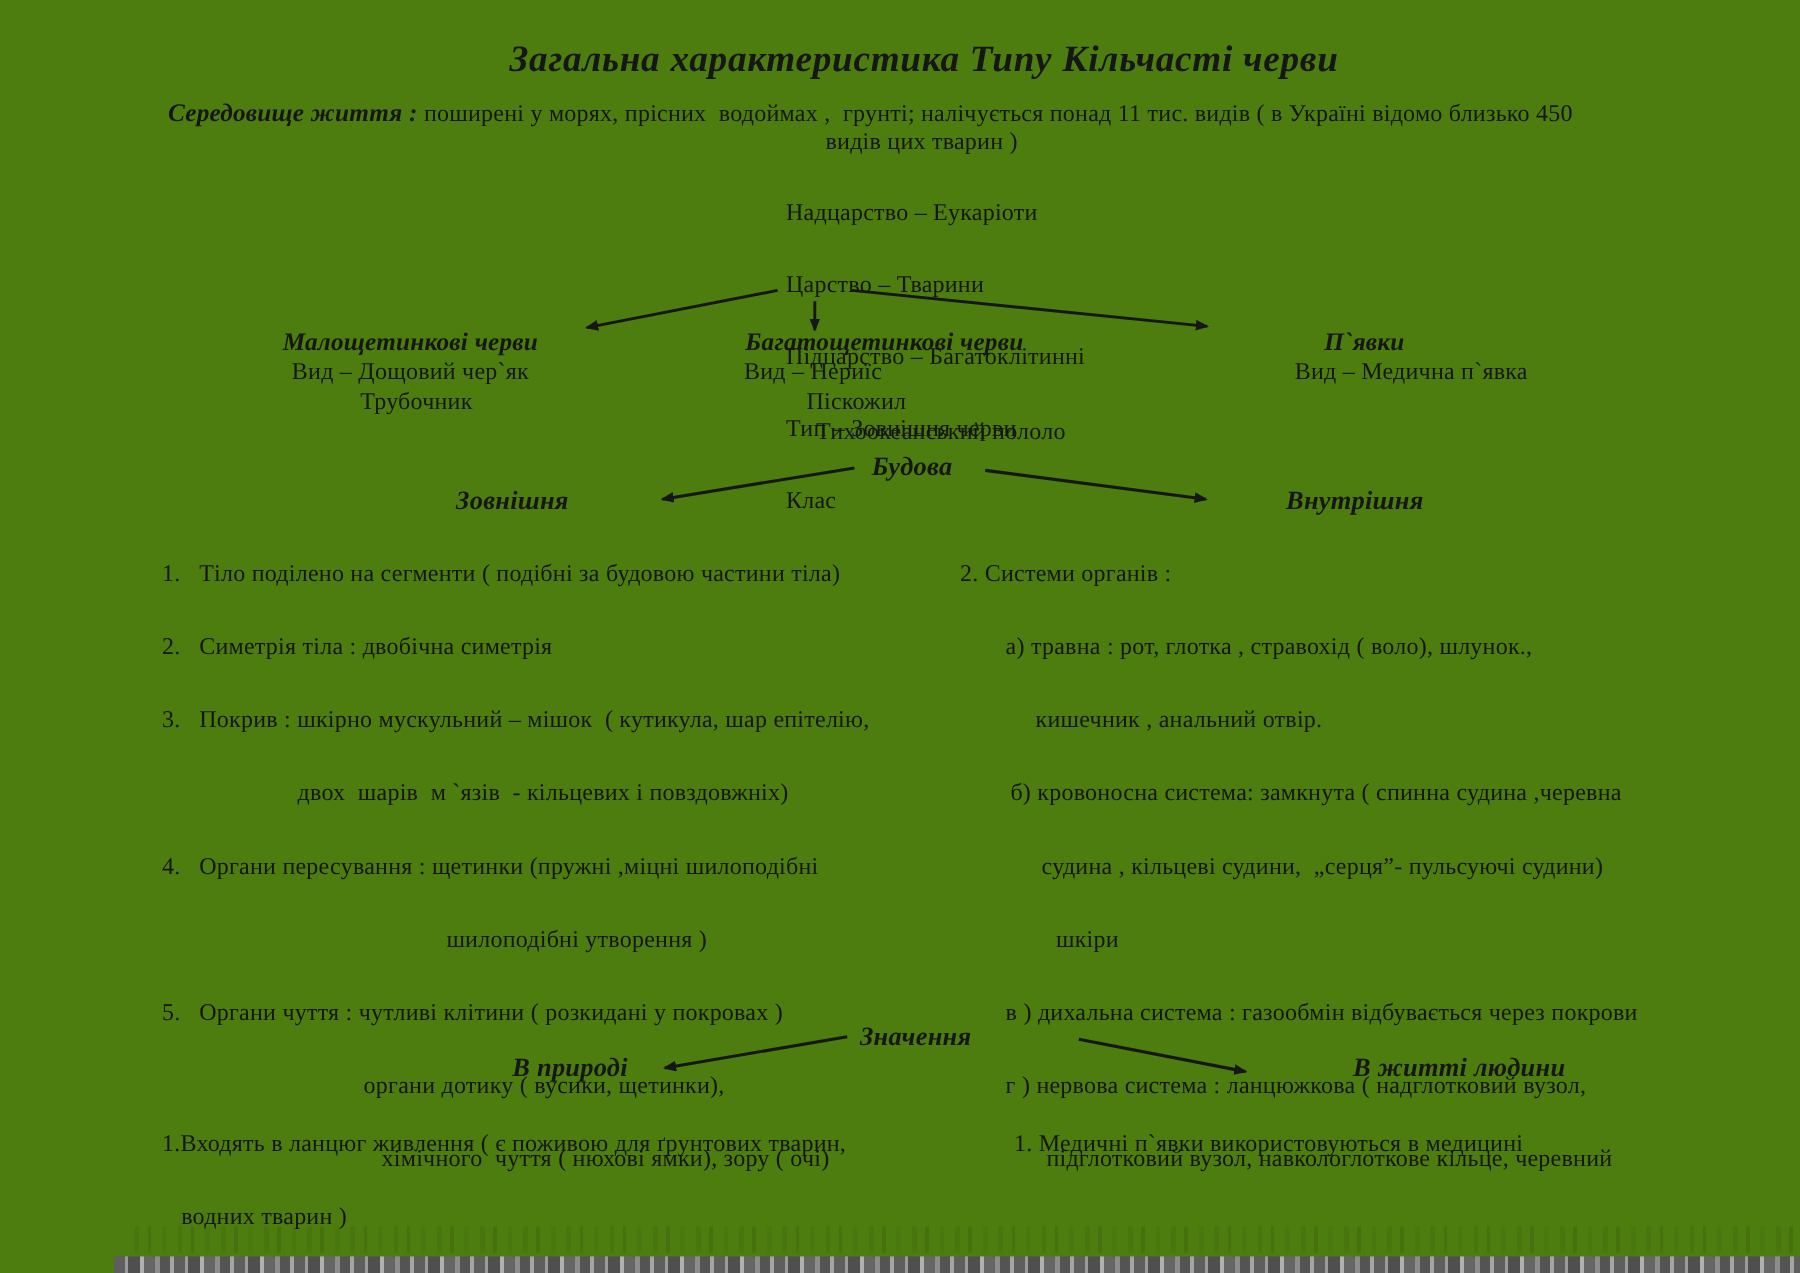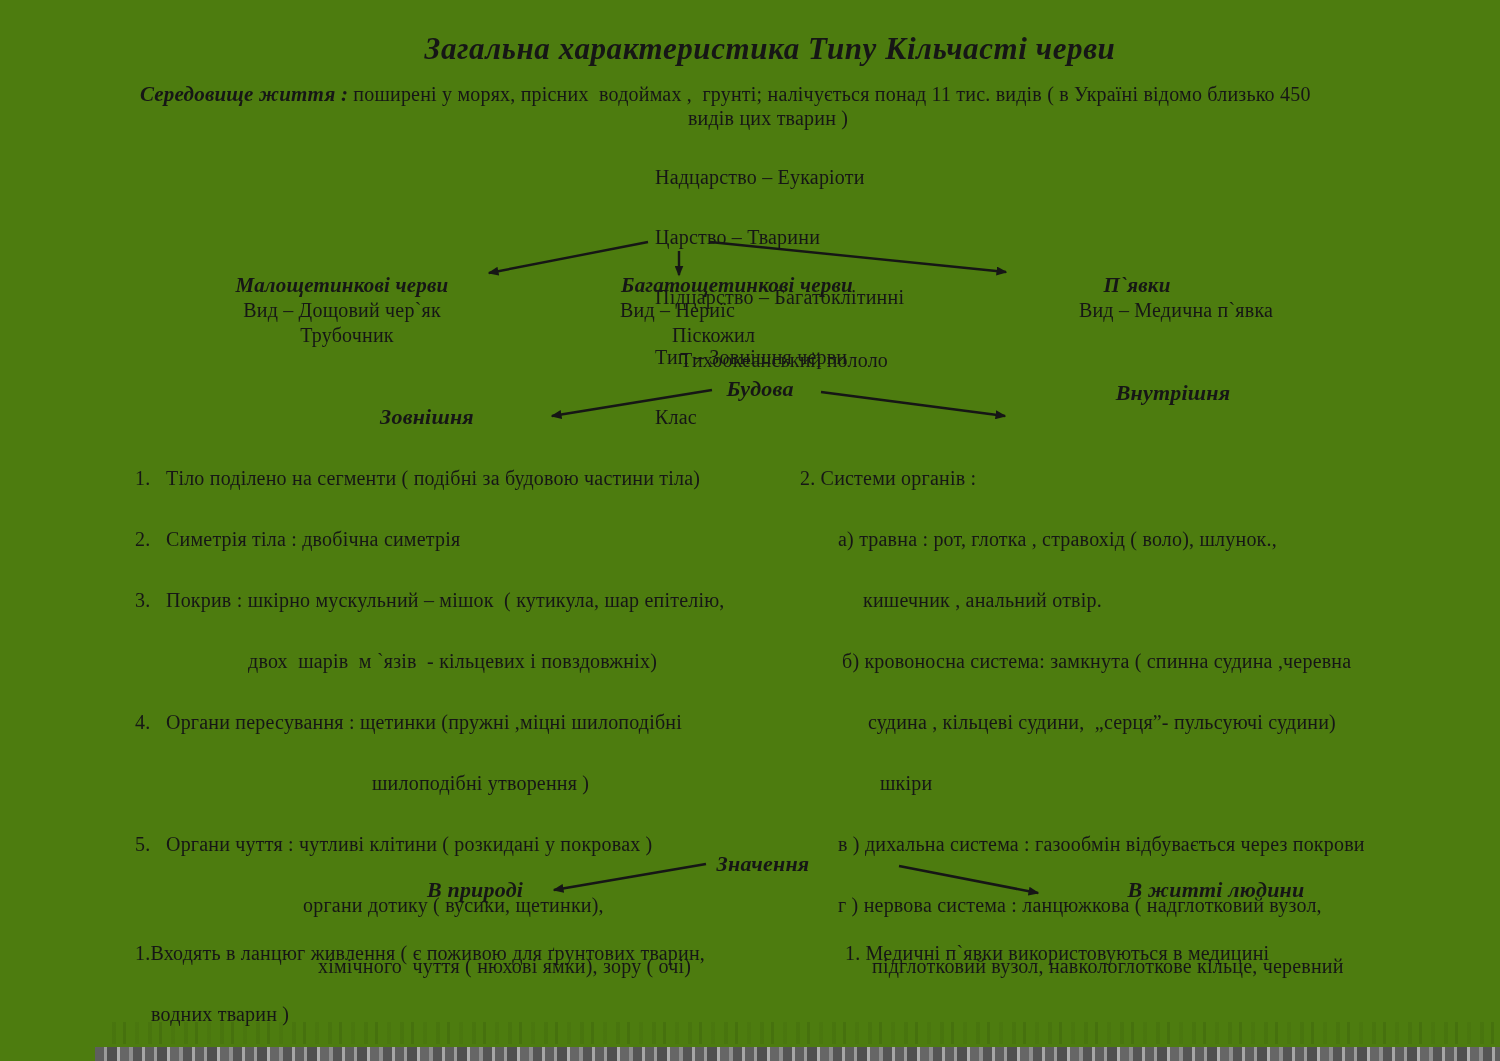--- a/index.html
+++ b/index.html
@@ -71,21 +71,21 @@
   <div class="abs ctr bi h3" style="left:737px;top:273px;">Багатощетинкові черви</div>
   <div class="abs txt" style="left:620px;top:299px;">Вид – Нериїс</div>
   <div class="abs txt" style="left:672px;top:324px;">Піскожил</div>
   <div class="abs txt" style="left:680px;top:349px;">Тихоокеанський пололо</div>
 
   <div class="abs ctr bi h3" style="left:1137px;top:273px;">П`явки</div>
   <div class="abs ctr txt" style="left:1176px;top:299px;">Вид – Медична п`явка</div>
 
   <div class="abs ctr bi h2" style="left:760px;top:376px;">Будова</div>
   <div class="abs ctr bi h2" style="left:427px;top:404px;">Зовнішня</div>
-  <div class="abs ctr bi h2" style="left:1129px;top:380px;margin-left:44px;">Внутрішня</div>
+  <div class="abs ctr bi h2" style="left:1129px;top:404px;">Внутрішня</div>
 
   <div class="abs" style="left:135px;top:430px;">
     <div class="line">1.   Тіло поділено на сегменти ( подібні за будовою частини тіла)</div>
     <div class="line">2.   Симетрія тіла : двобічна симетрія</div>
     <div class="line">3.   Покрив : шкірно мускульний – мішок  ( кутикула, шар епітелію,</div>
     <div class="line" style="padding-left:113px;">двох  шарів  м `язів  - кільцевих і повздовжніх)</div>
     <div class="line">4.   Органи пересування : щетинки (пружні ,міцні шилоподібні</div>
     <div class="line" style="padding-left:237px;">шилоподібні утворення )</div>
     <div class="line">5.   Органи чуття : чутливі клітини ( розкидані у покровах )</div>
     <div class="line" style="padding-left:168px;">органи дотику ( вусики, щетинки),</div>

